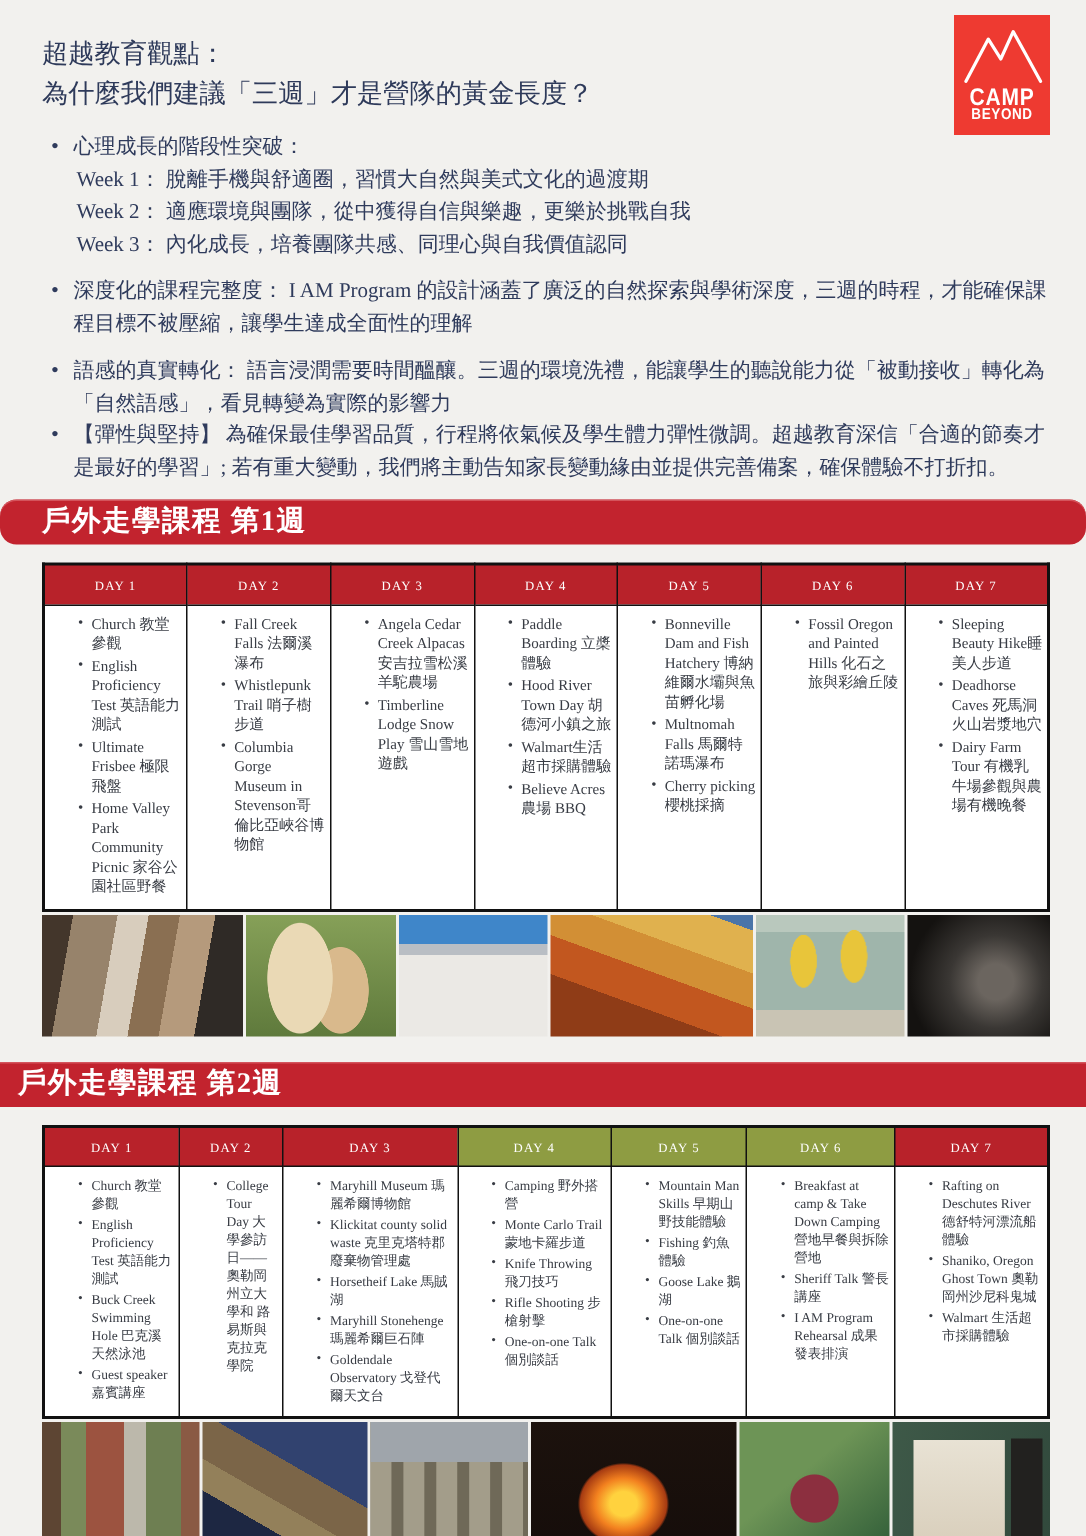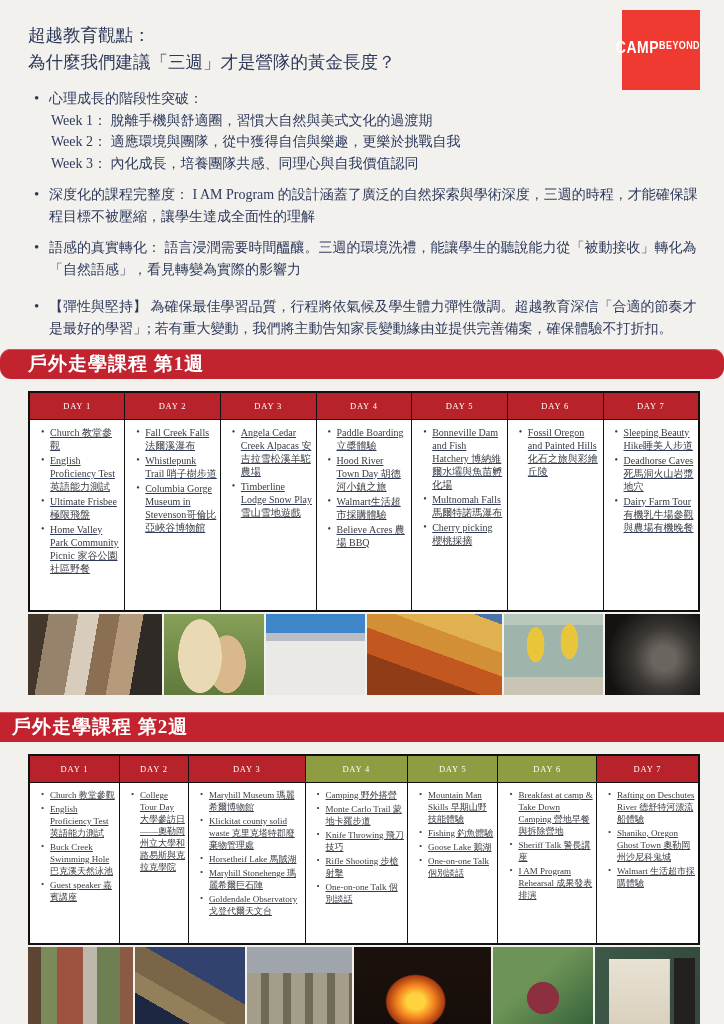--- a/index.html
+++ b/index.html
@@ -3,51 +3,51 @@
 <meta charset="utf-8">
 <style>
   * { margin:0; padding:0; box-sizing:border-box; }
   html,body { width:724px; height:1024px; overflow:hidden; }
   body { background:#f2f1ee; font-family:"Liberation Serif", serif; color:#2f3b5c; }
   .page { position:relative; width:724px; height:1024px; }
 
   
   .top { padding:22px 24px 0 28px; }
   .title { max-width:560px; font-weight:normal; font-size:17.5px; line-height:1.55; color:#2e3a5a; }
-  .logo { position:absolute; top:10px; right:24px; width:78px; height:80px; background:#ee3a31;
-          display:flex; flex-direction:row; align-items:center; justify-content:flex-end;
+  .logo { position:absolute; top:10px; right:24px; width:64px; height:80px; background:#ee3a31;
+          display:flex; flex-direction:column; align-items:center; justify-content:flex-end;
           padding-bottom:7px; }
   .logo svg { display:block; margin-bottom:1px; }
   .logo .l1 { color:#fff; font-family:"Liberation Sans", sans-serif; font-weight:bold;
               font-size:14px; letter-spacing:.5px; line-height:1; transform:scaleY(1.15); }
   .logo .l2 { color:#fff; font-family:"Liberation Sans", sans-serif; font-weight:bold;
               font-size:9px; letter-spacing:.4px; line-height:1.3; transform:scaleY(1.15); }
 
   
   .intro { list-style:none; margin:12px 24px 0 34px; }
   .intro > li { position:relative; padding-left:15px; font-size:14px; line-height:21.5px;
                 margin-bottom:10px; color:#2f3b5c; }
   .intro > li::before { content:"•"; position:absolute; left:0; top:0; font-size:15px; }
   .intro .sub { padding-left:2px; }
-  .intro > li.tight { margin-bottom:16px;font-family:Liberation Serif, serif; }
+  .intro > li.tight { margin-bottom:0;font-family:Liberation Serif, serif; }
 
   
   .banner { width:724px; height:30px; background:#c2232e; color:#fff; font-weight:bold;
             font-size:19px; line-height:30px; padding-left:28px; letter-spacing:1px;
             box-shadow:inset 0 1px 0 #d4545c; }
   .banner.b1 { margin-top:4px;border-radius:11px; }
   .banner.b2 { margin-top:17px;padding-left:12px; }
 
   
   .sched { border-collapse:collapse; table-layout:fixed; width:672px; margin:12px 24px 0 28px;
            background:#fff; border:2px solid #111; }
   .sched th { border:1.5px solid #111; background:#b8222a; color:#fff; font-weight:normal;
               font-size:8.5px; letter-spacing:.8px; height:27px; text-align:center; }
   .sched th.olive { background:#8e9c42; }
-  .sched td { border:1.5px solid #111; vertical-align:top; padding:6px 3px 6px 10px;text-decoration:underline; }
+  .sched td { border:1.5px solid #111; vertical-align:top; padding:6px 3px 6px 21px; }
   .sched td ul { list-style:none; }
   .sched td li { position:relative; padding-left:10px; color:#383c44; word-wrap:break-word;
                  margin-bottom:2px; }
   .sched td li::before { content:"•"; position:absolute; left:1px; top:-1px; color:#383c44; }
   .w1 td { height:192px; }
   .w1 td li { font-size:10px; line-height:13px; }
   .w2 td { height:162px; }
   .w2 td li { font-size:9px; line-height:12px; }
 
   

